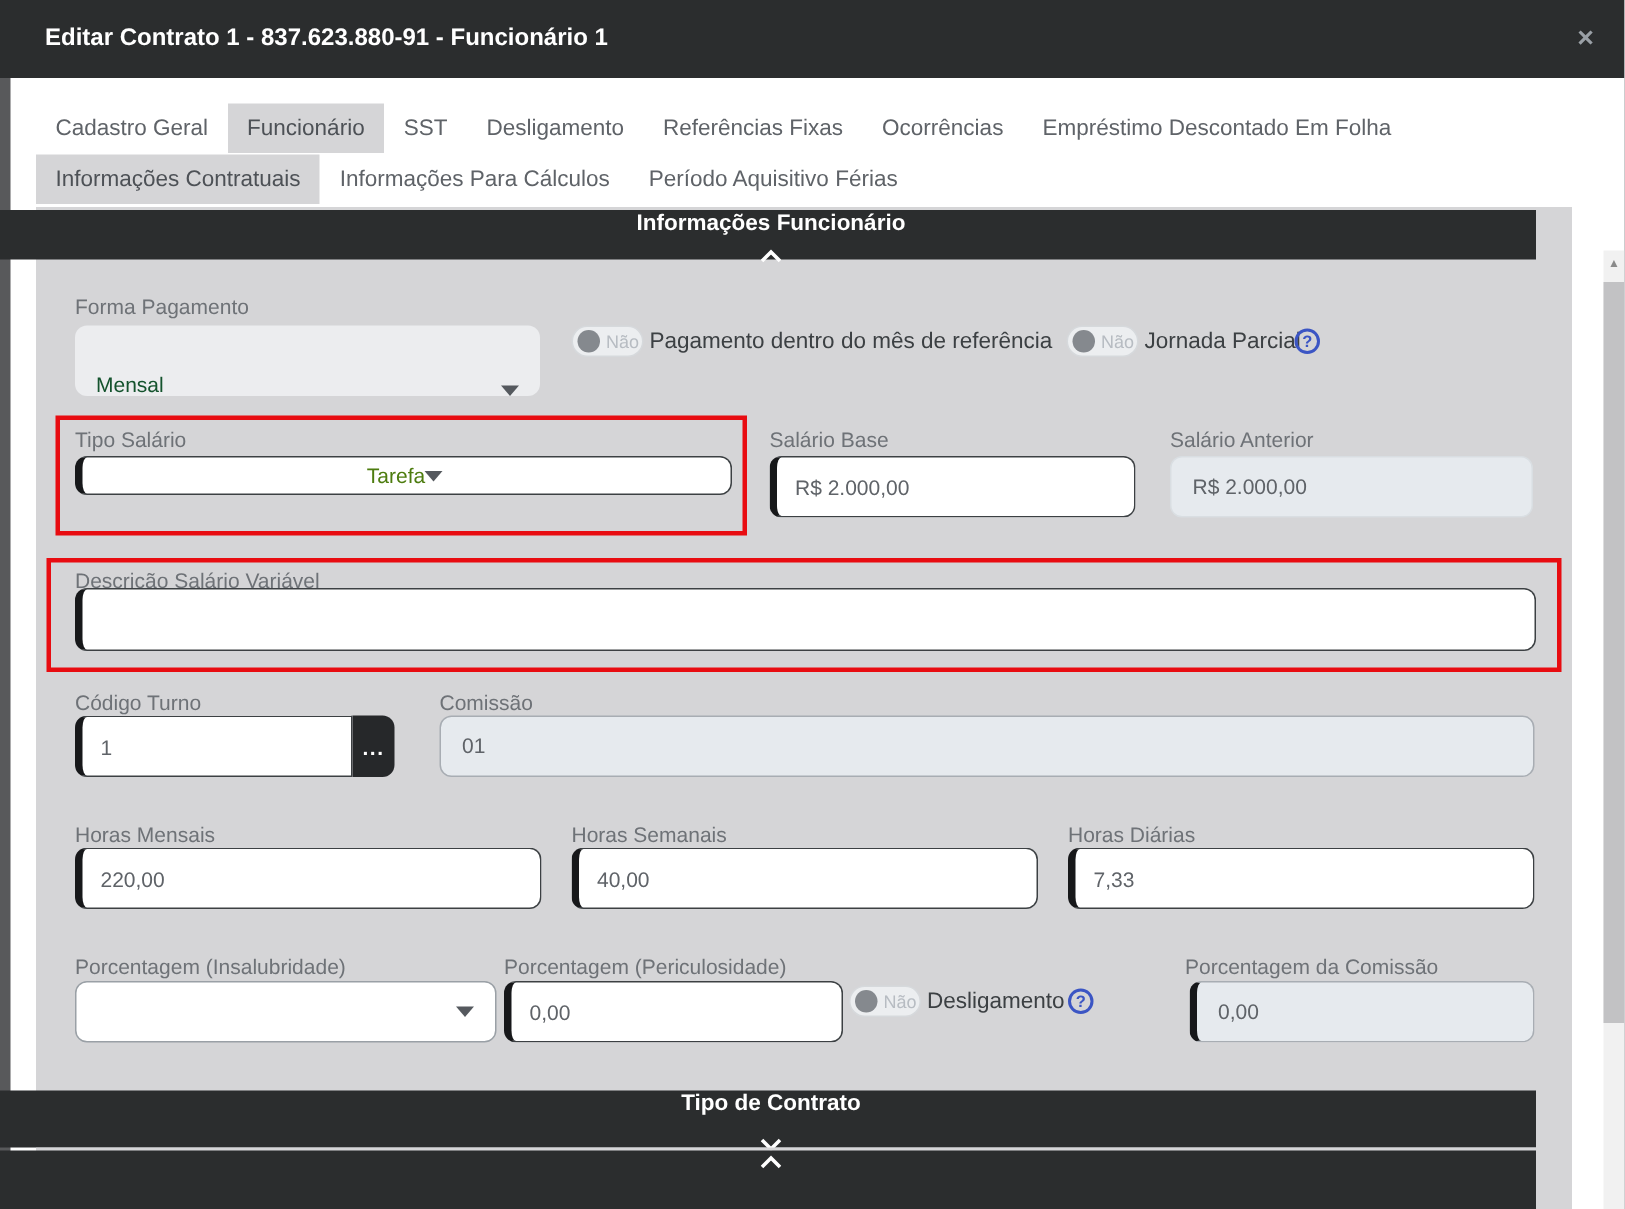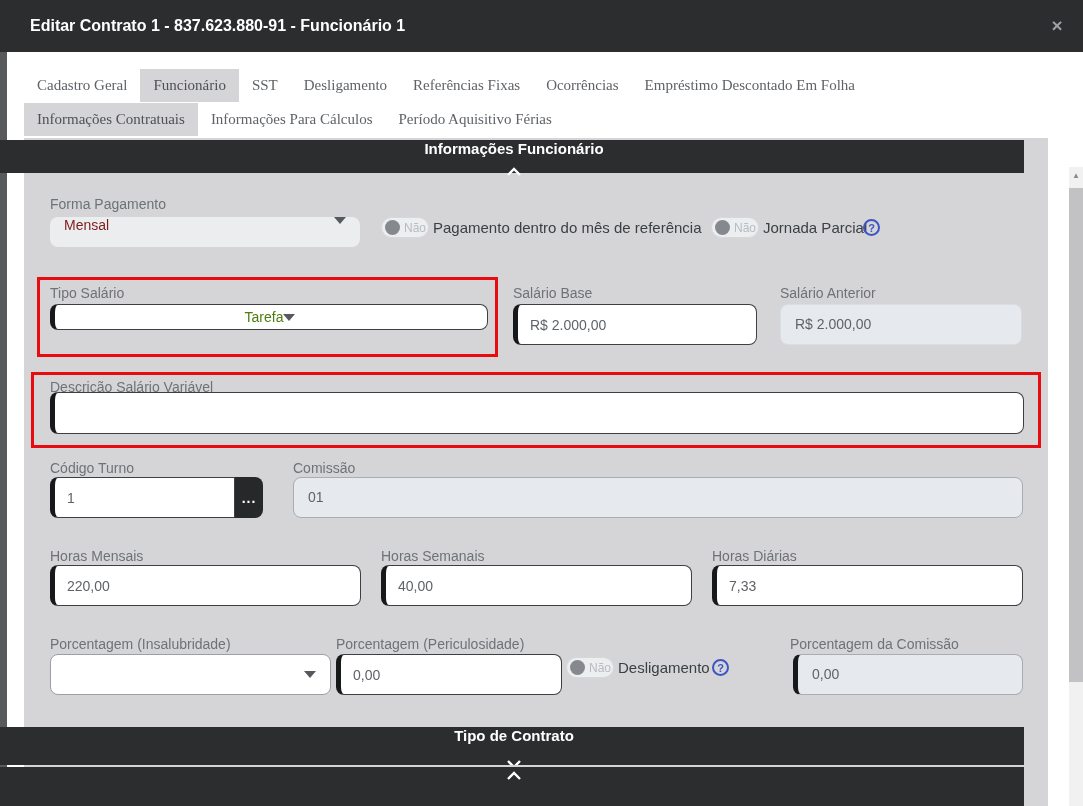--- a/index.html
+++ b/index.html
@@ -10,36 +10,36 @@
 
   
   .titlebar { position:absolute; left:0; top:0; width:1083px; height:52px; background:#2b2d2e; display:flex; align-items:center; }
   .titlebar .title { color:#ffffff; font-size:16px; font-weight:bold; margin-left:30px; }
   .close-btn { position:absolute; right:14px; top:14px; width:24px; height:24px; color:#9aa0a6; font-size:19px; font-weight:bold; text-align:center; line-height:24px; cursor:pointer; }
 
   
   .tabrow { position:absolute; left:24px; display:flex; height:33px; }
   .tabrow1 { top:69px; }
   .tabrow2 { top:103px; }
-  .tab { padding:0 13px; line-height:33px; font-size:15px; color:#5f6368; cursor:pointer; white-space:nowrap;font-family:Liberation Serif, serif; }
+  .tab { padding:0 13px; line-height:33px; font-size:15px; color:#5f6368; cursor:pointer; white-space:nowrap; }
   .tab.active { background:#d5d5d7; color:#4d5156; }
 
   
   .panel { position:absolute; left:24px; top:138px; width:1024px; height:668px; background:#d5d5d7; }
 
   .section-bar { position:absolute; left:0; width:1024px; background:#2b2d2e; display:flex; align-items:center; justify-content:space-between; padding:0 22px 0 26px; cursor:pointer;flex-direction:column; }
   .section-bar .sec-title { color:#ffffff; font-size:15px; font-weight:bold; }
   .chev { display:inline-block; width:14px; height:10px; }
 
   
   .lbl { position:absolute; font-size:14px; color:#6e7277; white-space:nowrap; }
   .txt { position:absolute; height:41px; background:#ffffff; border:1px solid #3c4043; border-left:5px solid #17181a; border-radius:8px; font-size:14px; color:#5f6368; padding:0 12px; font-family:"Liberation Sans", sans-serif; outline:none; }
   .seldark { position:absolute; height:26px; background:#ffffff; border:1px solid #3c4043; border-left:5px solid #17181a; border-radius:8px; display:flex; align-items:center; justify-content:center; padding:0 14px 0 12px; font-size:14px; color:#4d7c0f; cursor:pointer; }
   .selplain { position:absolute; height:41px; background:#ffffff; border:1px solid #9aa0a6; border-radius:8px; display:flex; align-items:center; justify-content:space-between; padding:0 14px 0 12px; font-size:14px; color:#5f6368; cursor:pointer; }
-  .selmuted { position:absolute; height:30px; background:#ecedef; border:none; border-radius:8px; display:flex; align-items:flex-start; justify-content:space-between; padding:0 14px 0 14px; font-size:14px; color:#7f1d1d; cursor:pointer; }
+  .selmuted { position:absolute; height:47px; background:#ecedef; border:none; border-radius:8px; display:flex; align-items:flex-end; justify-content:space-between; padding:0 14px 0 14px; font-size:14px; color:#14532d; cursor:pointer; }
   .dis { position:absolute; height:41px; background:#e6eaee; border:1px solid #a8adb3; border-radius:8px; font-size:14px; color:#5f6368; padding:0 14px; line-height:39px; }
   .dis.noborder { border:1px solid #d9dee2; }
   .dis.darkleft { border:1px solid #a8adb3; border-left:5px solid #17181a; }
   .caret { width:0; height:0; border-left:6px solid transparent; border-right:6px solid transparent; border-top:7px solid #55595e; }
 
   
   .toggle { position:absolute; width:48px; height:21px; border-radius:11px; background:#eceef0; border:1px solid #d6d9dc; display:flex; align-items:center; cursor:pointer; }
   .knob { width:15px; height:15px; border-radius:50%; background:#85898e; margin-left:3px; }
   .togtxt { font-size:12px; color:#b7bcc2; margin-left:4px; }
   .toglabel { position:absolute; font-size:15px; color:#3c4043; white-space:nowrap; }

